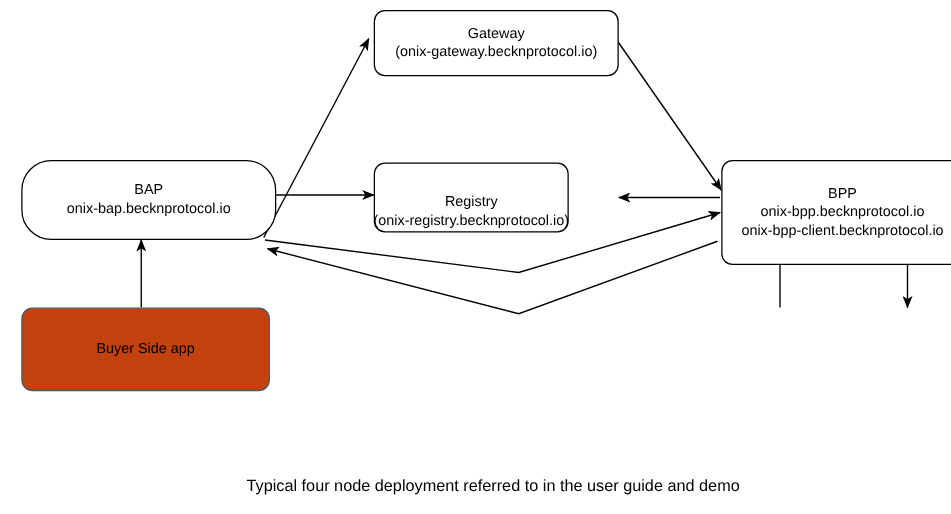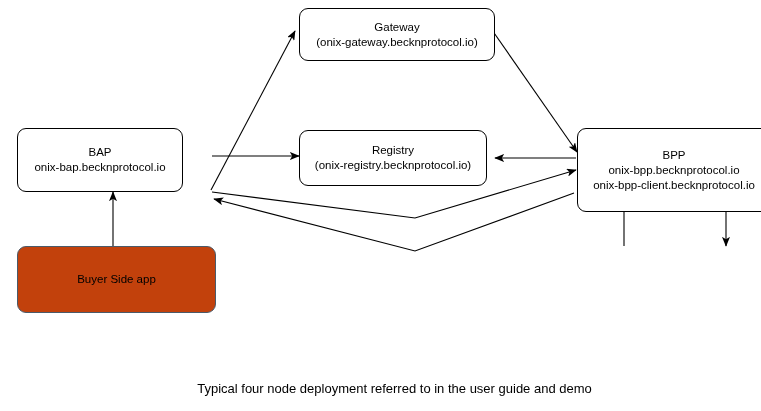--- a/index.html
+++ b/index.html
@@ -90,26 +90,26 @@
     <line x1="610" y1="246" x2="610" y2="192" stroke="#000000" stroke-width="1.1" marker-end="url(#ah)"></line>
 
     <line x1="712" y1="192" x2="712" y2="246" stroke="#000000" stroke-width="1.1" marker-end="url(#ah)"></line>
   </svg>
 
   <div class="node" style="left:285px; top:8px; width:196px; height:53px;">
     <span class="line">Gateway</span>
     <span class="line">(onix-gateway.becknprotocol.io)</span>
   </div>
 
-  <div class="node" style="left:285px; top:130px; width:188px; height:56px;">
+  <div class="node" style="left:285px; top:130px; width:156px; height:56px;justify-content:flex-end;">
     <span class="line">Registry</span>
     <span class="line">(onix-registry.becknprotocol.io)</span>
   </div>
 
-  <div class="node" style="left:3px; top:128px; width:166px; height:64px;">
+  <div class="node" style="left:3px; top:128px; width:204px; height:64px;border-radius:24px;">
     <span class="line">BAP</span>
     <span class="line">onix-bap.becknprotocol.io</span>
   </div>
 
   <div class="node" style="left:563px; top:128px; width:194px; height:84px;">
     <span class="line">BPP</span>
     <span class="line">onix-bpp.becknprotocol.io</span>
     <span class="line">onix-bpp-client.becknprotocol.io</span>
   </div>
 

